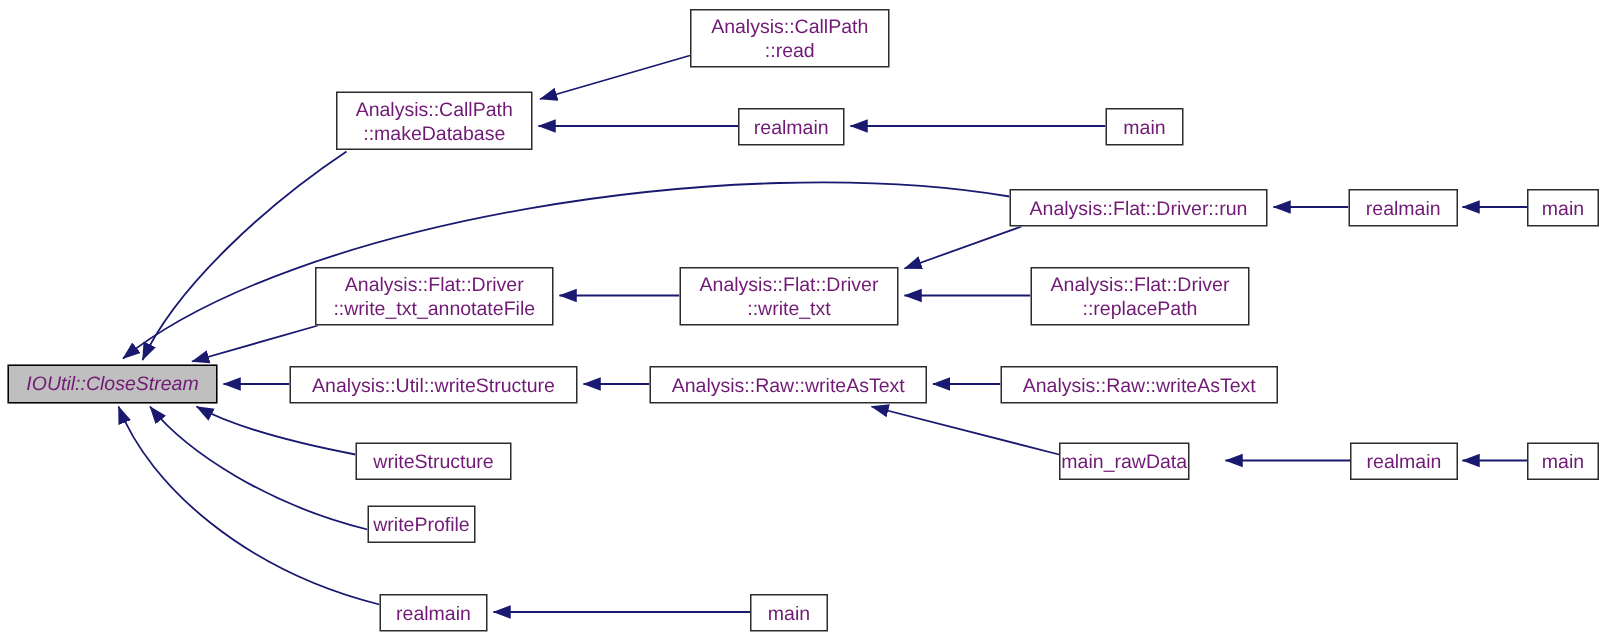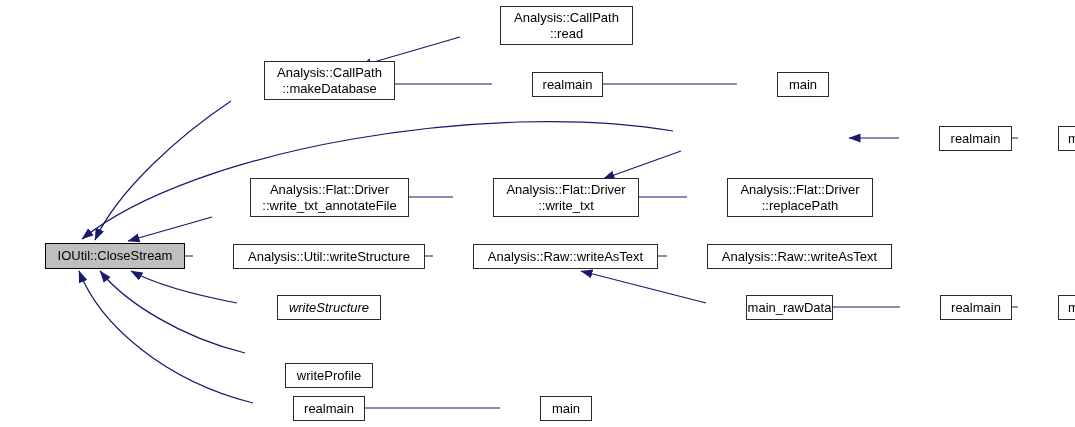--- a/index.html
+++ b/index.html
@@ -15,36 +15,36 @@
     position: absolute;
     left: 0; top: 0;
     width: 1075px; height: 427px;
     z-index: 1;
   }
   .node {
     position: absolute;
     box-sizing: border-box;
     background: #ffffff;
     border: 1px solid #2b2b2b;
-    color: #000000;
+    color: #701a75;
     font-size: 13px;
     line-height: 15.5px;
     display: flex;
     align-items: center;
     justify-content: center;
     text-align: center;
     white-space: pre-line;
     z-index: 2;
     cursor: pointer;
-    margin-left: 40px;
   }
   .node.focus {
     background: #bfbfbf;
     border: 1.5px solid #000000;
     cursor: default;
+    font-style: italic;
   }
   .edge {
     fill: none;
     stroke: #191970;
     stroke-width: 1.2;
   }
 </style>
 </head>
 <body>
 
@@ -79,32 +79,33 @@
     <path class="edge" marker-end="url(#arrow)" d="M 1018 307 L 975 307"></path>
   </svg>
 
   <div class="node focus" style="left:5px;   top:243px; width:140px; height:26px;">IOUtil::CloseStream</div>
   <div class="node" style="left:224px; top:61px;  width:131px; height:39px;">Analysis::CallPath
 ::makeDatabase</div>
   <div class="node" style="left:460px; top:6px;   width:133px; height:39px;">Analysis::CallPath
 ::read</div>
   <div class="node" style="left:492px; top:72px;  width:71px;  height:25px;">realmain</div>
   <div class="node" style="left:737px; top:72px;  width:52px;  height:25px;">main</div>
+  <div class="node" style="left:673px; top:126px; width:172px; height:25px;">Analysis::Flat::Driver::run</div>
   <div class="node" style="left:899px; top:126px; width:73px;  height:25px;">realmain</div>
   <div class="node" style="left:1018px;top:126px; width:48px;  height:25px;">main</div>
   <div class="node" style="left:210px; top:178px; width:159px; height:39px;">Analysis::Flat::Driver
 ::write_txt_annotateFile</div>
   <div class="node" style="left:453px; top:178px; width:146px; height:39px;">Analysis::Flat::Driver
 ::write_txt</div>
   <div class="node" style="left:687px; top:178px; width:146px; height:39px;">Analysis::Flat::Driver
 ::replacePath</div>
   <div class="node" style="left:193px; top:244px; width:192px; height:25px;">Analysis::Util::writeStructure</div>
   <div class="node" style="left:433px; top:244px; width:185px; height:25px;">Analysis::Raw::writeAsText</div>
   <div class="node" style="left:667px; top:244px; width:185px; height:25px;">Analysis::Raw::writeAsText</div>
   <div class="node" style="left:706px; top:295px; width:87px; height:25px;">main_rawData</div>
   <div class="node" style="left:900px; top:295px; width:72px;  height:25px;">realmain</div>
   <div class="node" style="left:1018px;top:295px; width:48px;  height:25px;">main</div>
-  <div class="node" style="left:237px; top:295px; width:104px; height:25px;font-style:italic;">writeStructure</div>
-  <div class="node" style="left:245px; top:363px; width:88px;  height:25px;text-align:right;">writeProfile</div>
+  <div class="node" style="left:237px; top:295px; width:104px; height:25px;">writeStructure</div>
+  <div class="node" style="left:245px; top:337px; width:72px;  height:25px;text-align:right;">writeProfile</div>
   <div class="node" style="left:253px; top:396px; width:72px;  height:25px;">realmain</div>
   <div class="node" style="left:500px; top:396px; width:52px;  height:25px;">main</div>
 
 </div>
 
 </body></html>

